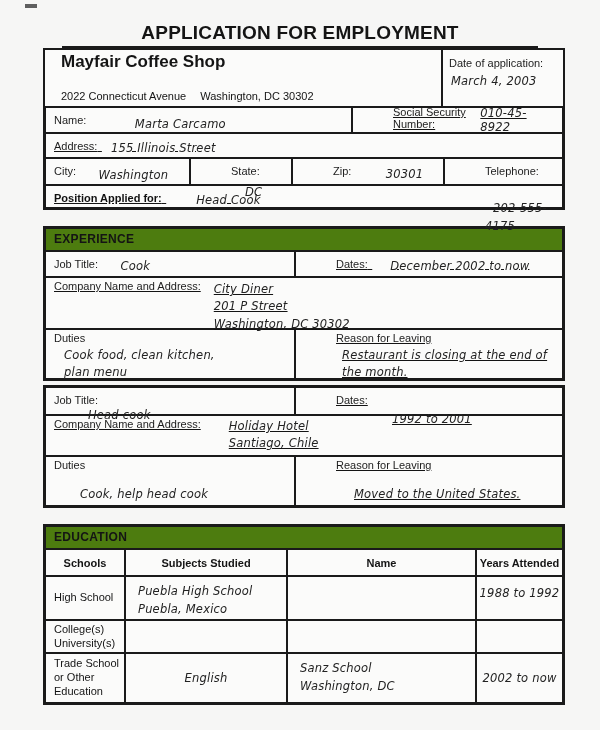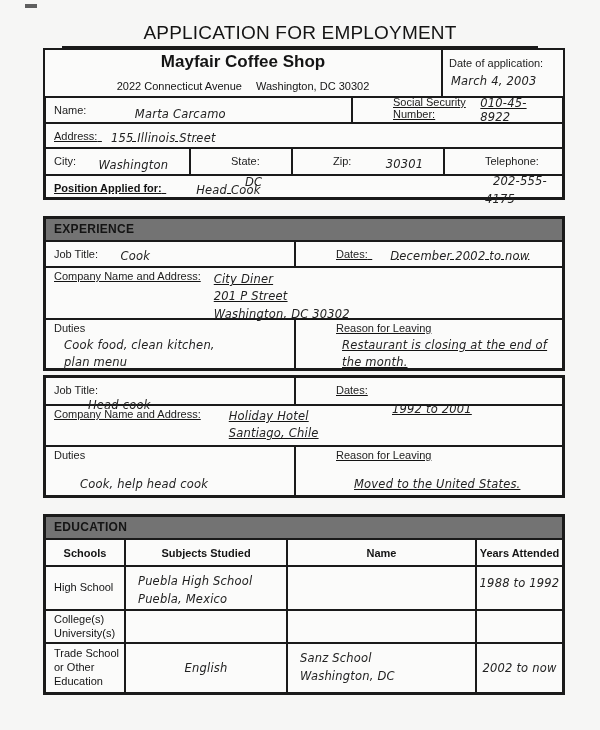--- a/index.html
+++ b/index.html
@@ -6,35 +6,35 @@
   body{
     width:600px;height:730px;
     background:#f6f6f5;
     font-family:"Liberation Sans", sans-serif;
     color:#141414;
     position:relative;
     overflow:hidden;
   }
   .scan-mark{position:absolute;left:25px;top:4px;width:12px;height:4px;background:#3a3a3a;opacity:.8;}
   .title{
-    font-size:19px;font-weight:normal;text-align:center;
+    font-size:19px;font-weight:bold;text-align:center;
     margin:22px 62px 0;padding-bottom:2px;
     border-bottom:2px solid #1a1a1a;
     letter-spacing:.2px;
   }
   .box{background:#fbfbfa;margin-left:43px;width:522px;box-sizing:border-box;}
   .lbl{font-size:11px;color:#1c1c1c;}
   .blbl{font-size:11px;font-weight:bold;color:#111;}
   .hw{font-family:"DejaVu Sans", sans-serif;font-style:italic;font-size:11.5px;color:#222;letter-spacing:.2px;}
   .pre{white-space:pre-line;}
   
   .header-box{border:2px solid #1a1a1a;display:flex;}
-  .hb-left{flex:1;text-align:center;padding:2px 3px 4px;}
+  .hb-left{flex:1;text-align:left;padding:2px 16px 4px;}
   .company-name{font-size:17px;font-weight:bold;}
-  .company-address{font-size:11px;margin-top:8px;}
+  .company-address{font-size:11px;margin-top:18px;}
   .addr-gap{margin-left:14px;}
   .hb-right{width:110px;border-left:2px solid #1a1a1a;padding:3px 4px 2px 6px;}
   .hb-right .hw{display:block;margin:3px 0 0 2px;}
   
   .applicant-box{border:3px solid #1a1a1a;border-top:none;}
   .row{display:flex;border-bottom:2px solid #1a1a1a;gap:32px;}
   .row.last{border-bottom:none;}
   .cell{box-sizing:border-box;padding:2px 6px 2px 8px;}
   .name-row{height:24px;}
   .name-cell{flex:0 0 307px;border-right:2px solid #1a1a1a;}
@@ -45,28 +45,28 @@
   .addr-row{height:23px;}
   .val-addr{margin-left:9px;position:relative;top:2px;}
   .city-row{height:25px;}
   .city-cell{flex:0 0 145px;border-right:2px solid #1a1a1a;}
   .state-cell{flex:0 0 70px;border-right:2px solid #1a1a1a;}
   .zip-cell{flex:0 0 120px;border-right:2px solid #1a1a1a;}
   .tel-cell{flex:1;}
   .val-city{margin-left:18px;position:relative;top:4px;}
   .val-state{margin-left:14px;position:relative;top:3px;}
   .val-zip{margin-left:30px;position:relative;top:3px;}
-  .val-tel{margin-left:8px;position:relative;top:2px;}
+  .val-tel{margin-left:8px;position:relative;top:19px;}
   .pos-row{height:21px;}
   .val-pos{margin-left:30px;position:relative;top:2px;}
   
   .gap16{height:16px;}
   .gap4{height:4px;}
   .sec-box{border:3px solid #1a1a1a;}
-  .sec-hdr{background:#737373;font-weight:bold;font-size:12px;padding:3px 8px 4px;border-bottom:2px solid #1a1a1a;letter-spacing:.3px;}
+  .sec-hdr{background:#4d7c0f;font-weight:bold;font-size:12px;padding:3px 8px 4px;border-bottom:2px solid #1a1a1a;letter-spacing:.3px;}
   .left48{flex:0 0 250px;border-right:2px solid #1a1a1a;}
   .fill{flex:1;text-decoration:underline;}
   .jt-row{height:24px;}
   .jt-row .hw{margin-left:18px;position:relative;top:2px;}
   .comp-row{height:50px;}
   .comp-cell{display:flex;align-items:flex-start;}
   .comp-lines{margin-left:13px;line-height:1.5;position:relative;top:1px;}
   .duties-row{height:48px;}
   .duties-val{margin:3px 0 0 10px;line-height:1.5;}
   .reason-val{margin:3px 0 0 6px;line-height:1.5;}

